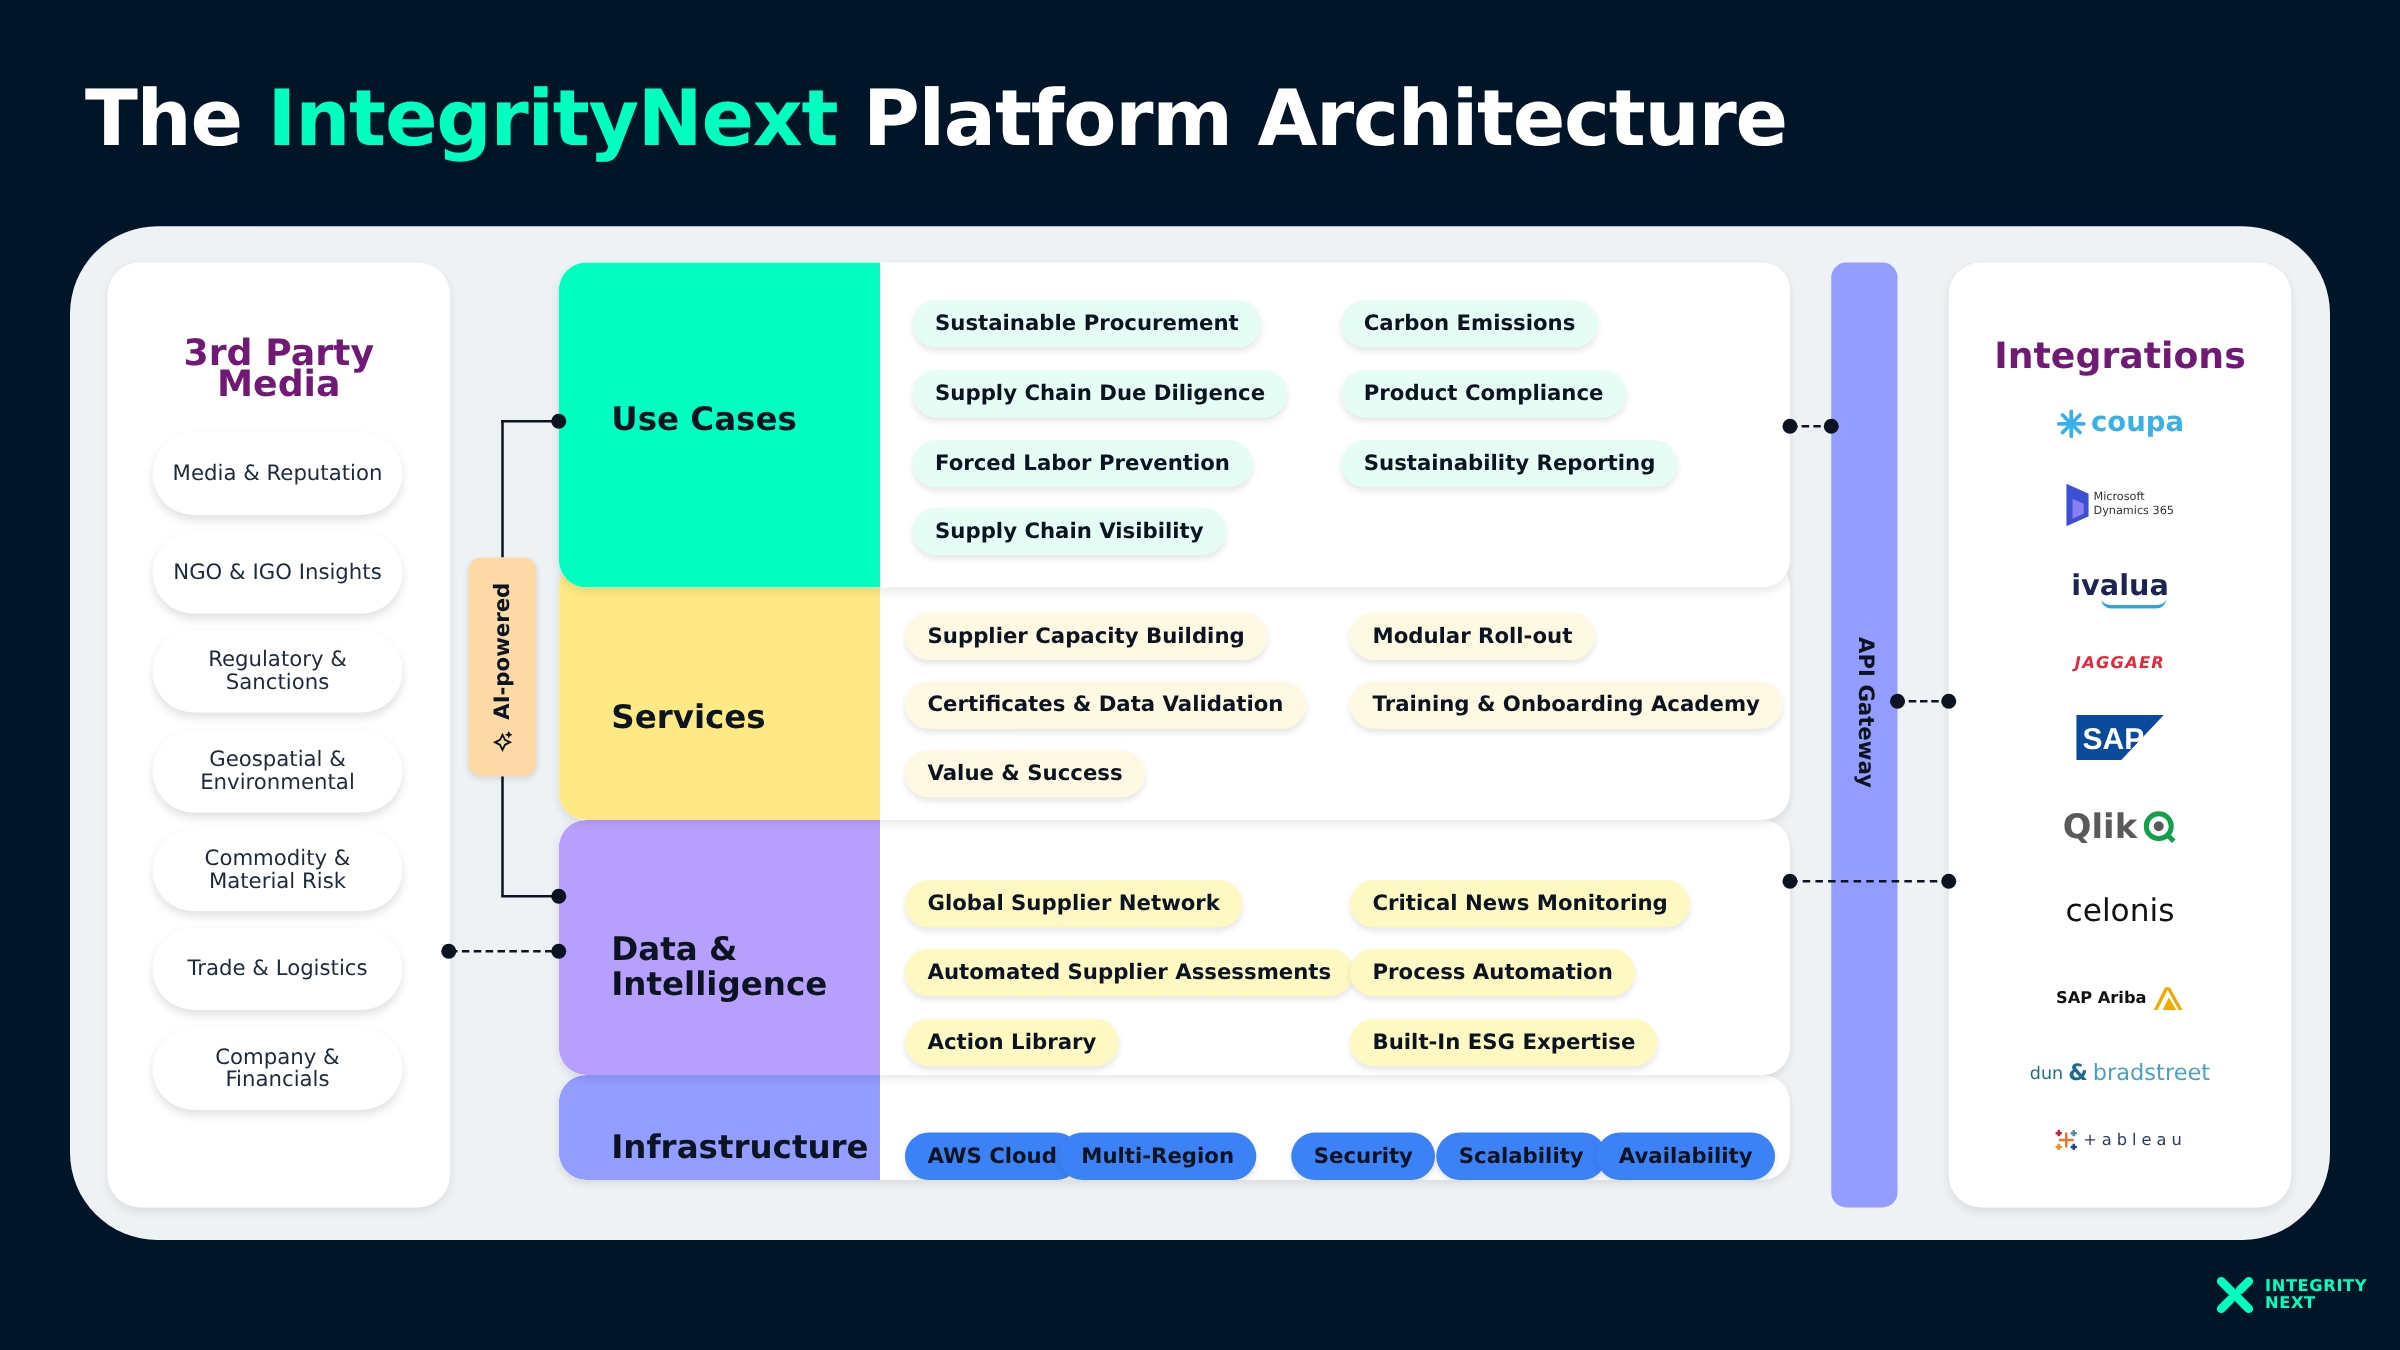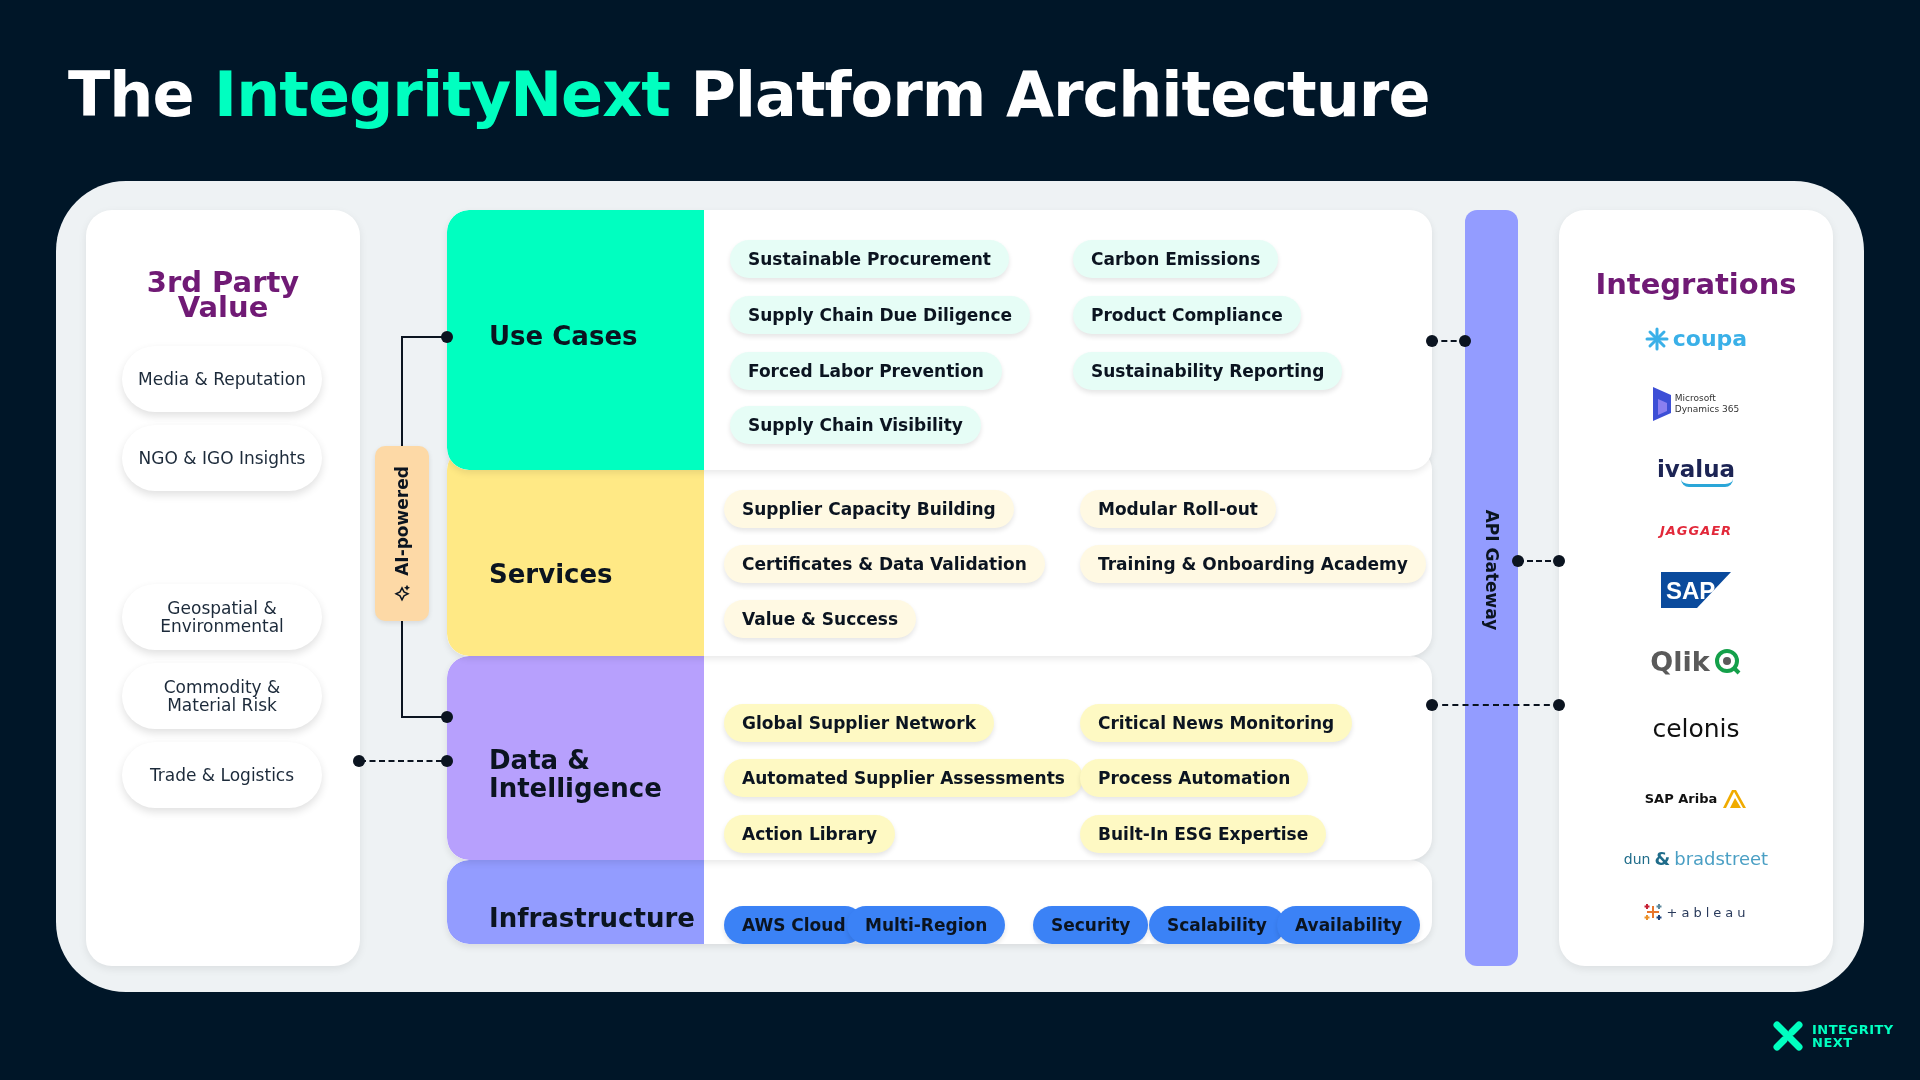--- a/index.html
+++ b/index.html
@@ -66,27 +66,29 @@
   <span>The</span>
   <span class="accent">IntegrityNext</span>
   <span>Platform Architecture</span>
 </div>
 
 <div class="outer"></div>
 
 <div class="card left">
   <div class="panel-heading">
     <div>3rd Party</div>
-    <div>Value</div>
+    <div>Media</div>
   </div>
   <div class="src-pill" style="top:136px">Media &amp; Reputation</div>
   <div class="src-pill" style="top:215px">NGO &amp; IGO Insights</div>
+  <div class="src-pill" style="top:294px">Regulatory &amp; Sanctions</div>
   <div class="src-pill" style="top:453px">Commodity &amp; Material Risk</div>
   <div class="src-pill" style="top:374px">Geospatial &amp; Environmental</div>
   <div class="src-pill" style="top:532px">Trade &amp; Logistics</div>
+  <div class="src-pill" style="top:612px">Company &amp; Financials</div>
 </div>
 
 <div class="vline" style="left:401px; top:336px; width:2px; height:110px;"></div>
 <div class="vline" style="left:401px; top:336px; width:46px; height:2px;"></div>
 <div class="dot" style="left:441px; top:331px; z-index:10;"></div>
 <div class="vline" style="left:401px; top:621px; width:2px; height:96px;"></div>
 <div class="vline" style="left:401px; top:716px; width:46px; height:2px;"></div>
 <div class="dot" style="left:441px; top:711px; z-index:10;"></div>
 
 <div class="ai">

